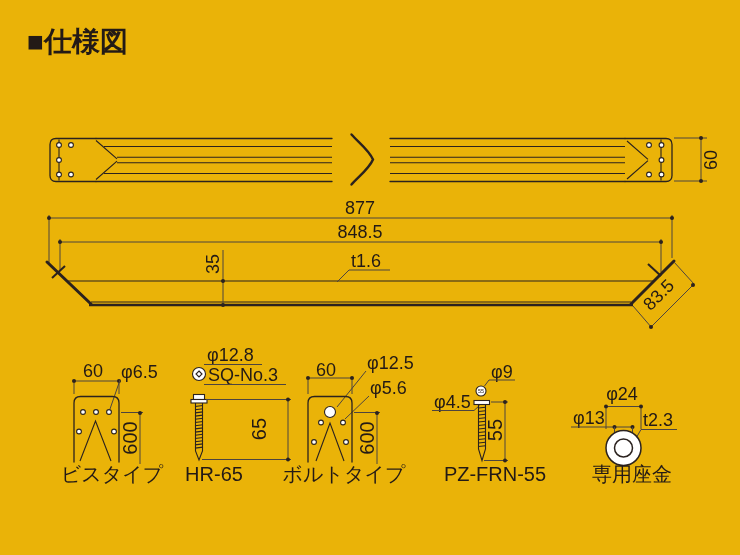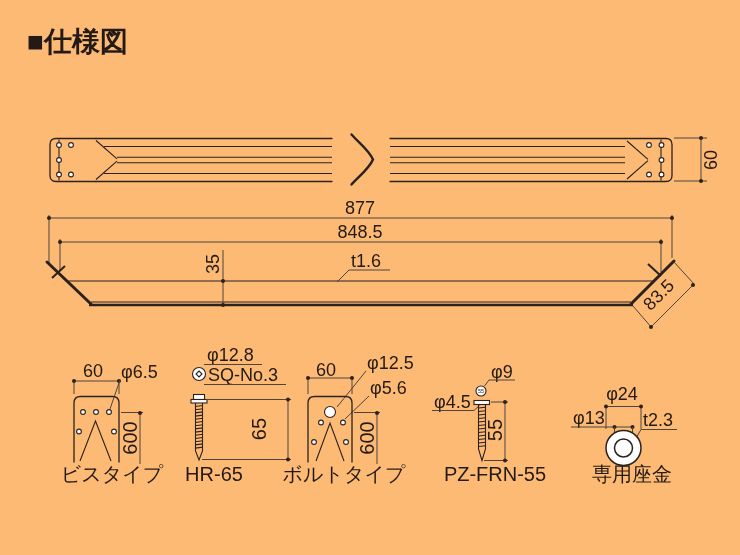--- a/index.html
+++ b/index.html
@@ -1,16 +1,16 @@
 <!DOCTYPE html>
 <html><head>
 <meta charset="utf-8">
 <style>
   html,body{margin:0;padding:0;background:#ffffff;}
-  #stage{position:relative;width:740px;height:555px;background:#fdba74;overflow:hidden;
+  #stage{position:relative;width:740px;height:555px;background:#eab308;overflow:hidden;
          font-family:"Liberation Sans",sans-serif;}
   svg{position:absolute;left:0;top:0;}
   svg text{fill:#231a16;font-family:"Liberation Sans",sans-serif;}
   .ol{stroke:#2b221e;fill:none;stroke-width:1.3;stroke-linecap:round;}
   .olthick{stroke:#2b221e;fill:none;stroke-width:3;stroke-linecap:round;}
   .olthin{stroke:#2b221e;fill:none;stroke-width:1.1;}
   .dl{stroke:#4d443f;fill:none;stroke-width:1;}
   .dot{fill:#2b221e;stroke:none;}
   .whole{fill:#ffffff;stroke:#2b221e;stroke-width:1.1;}
   .dimtxt{font-size:18px;}

